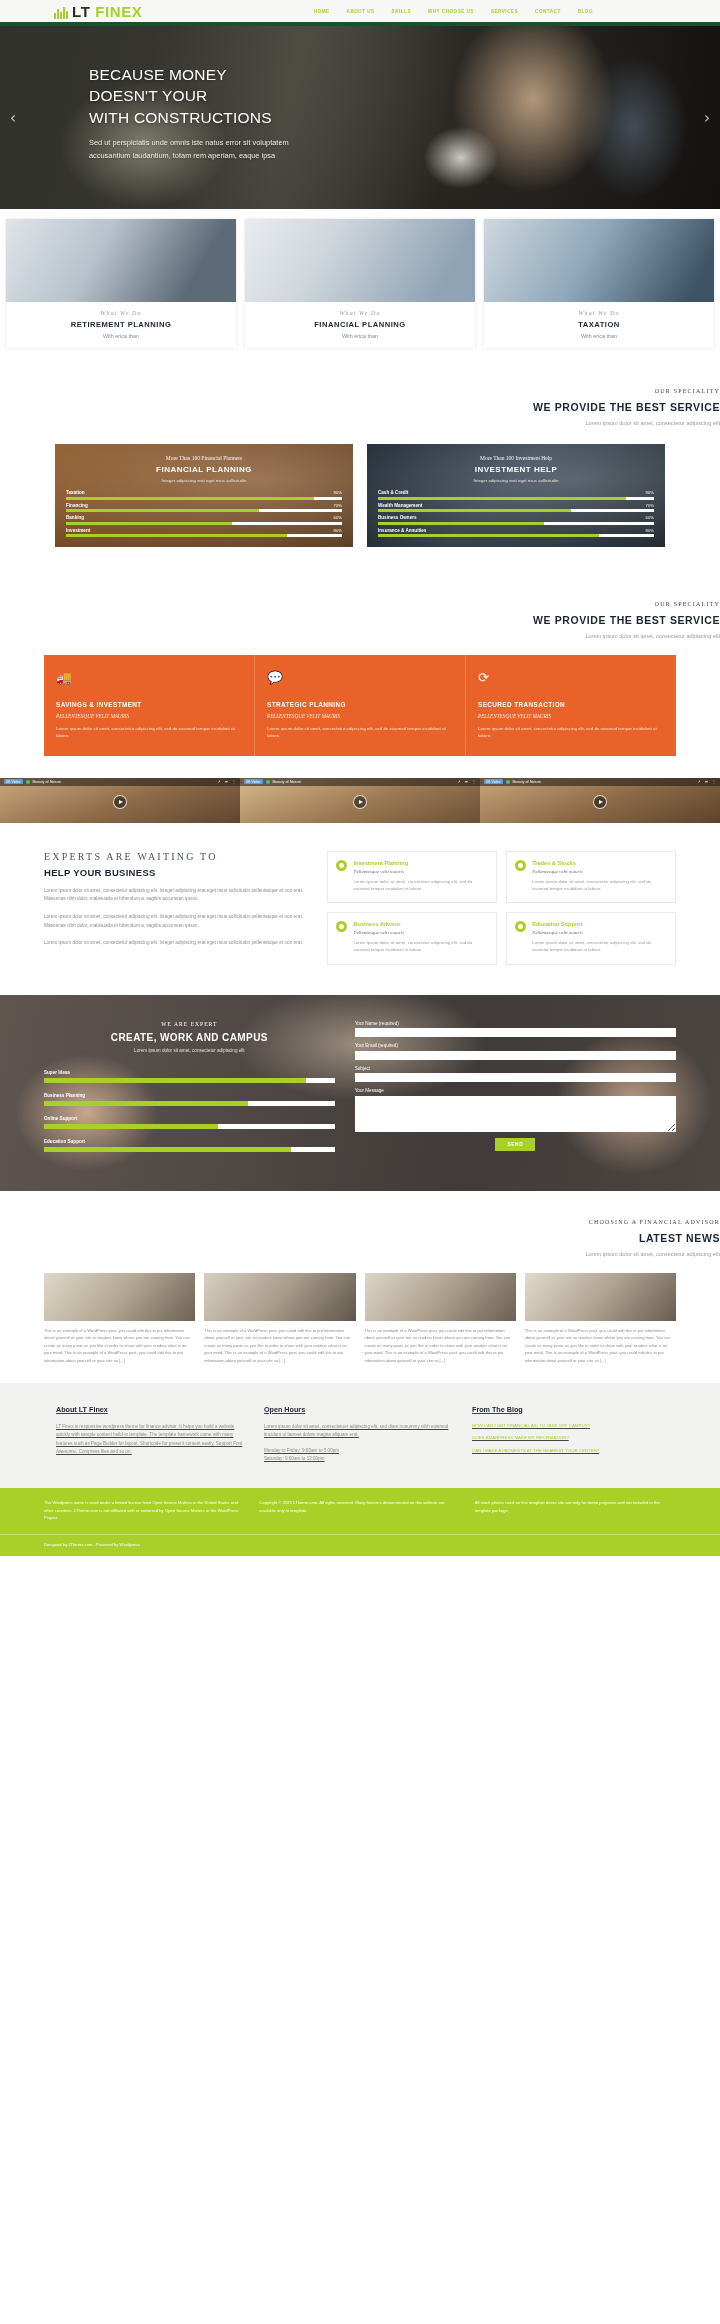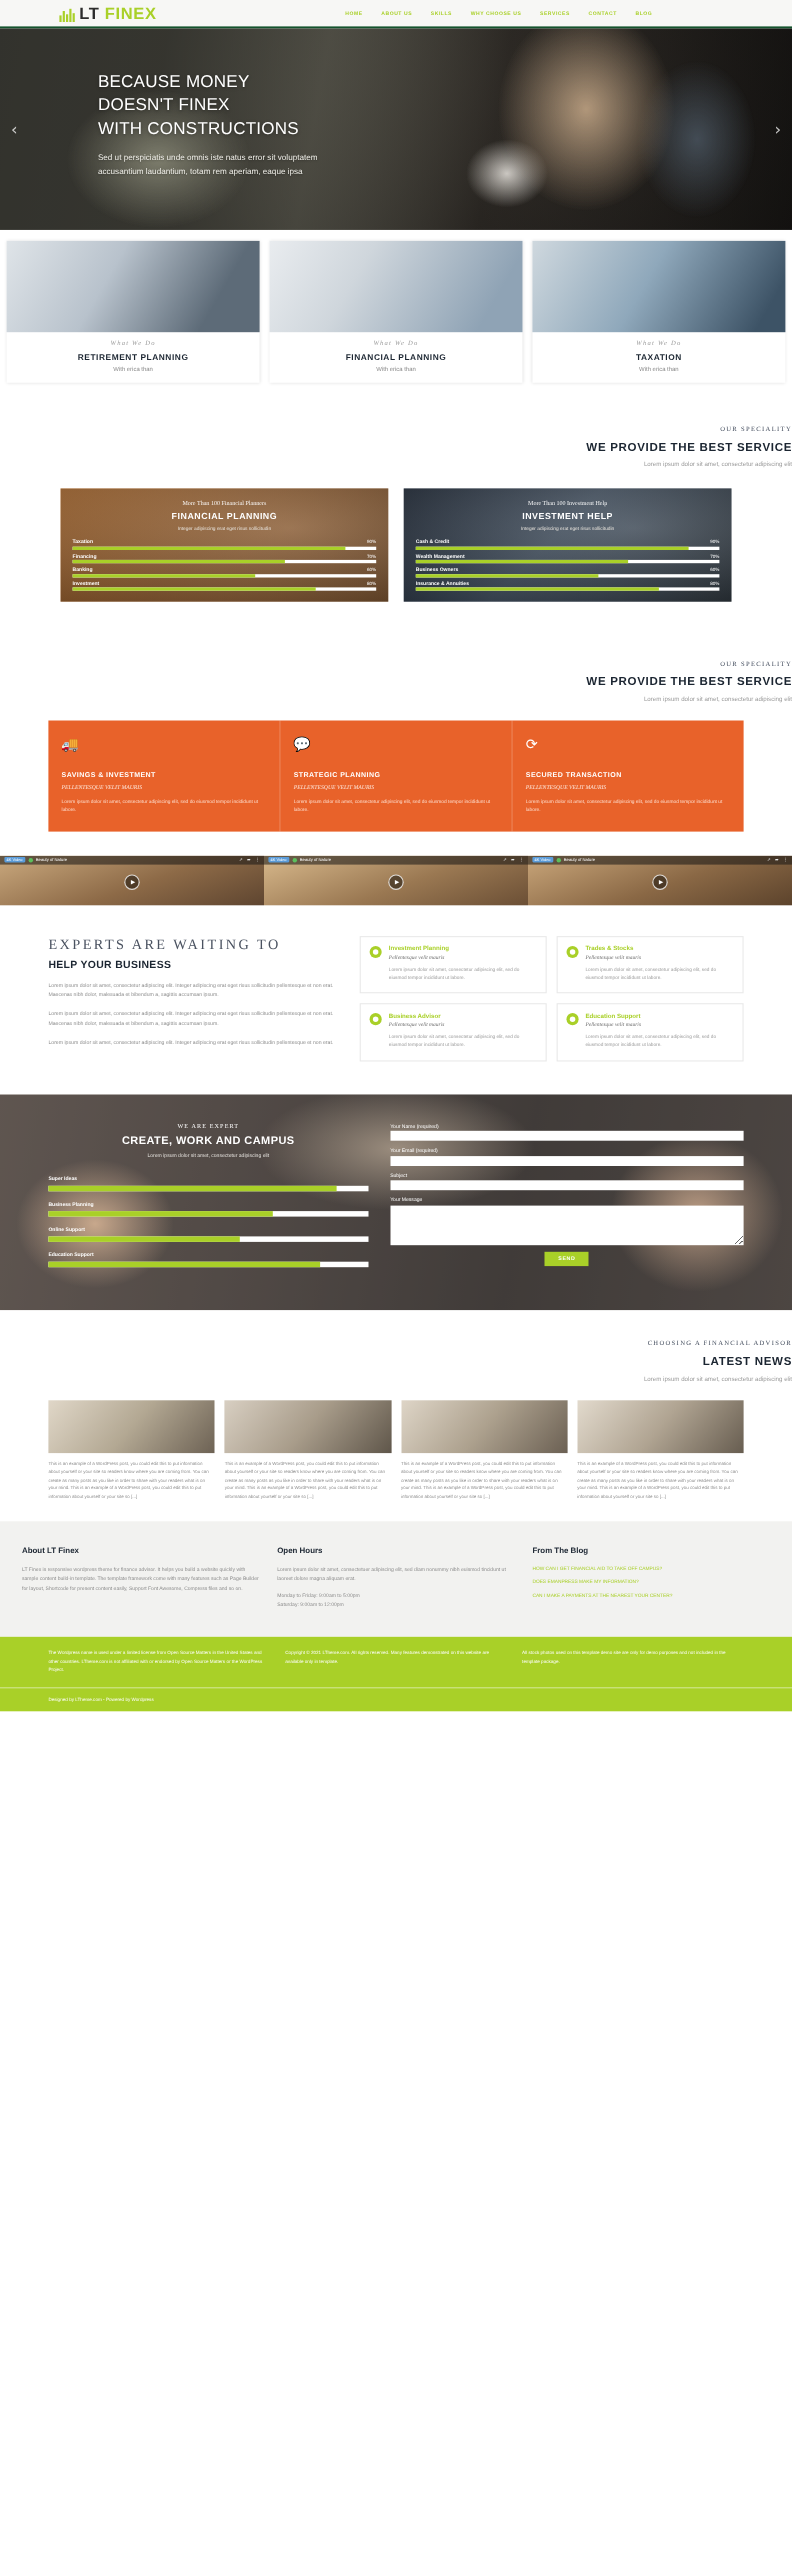--- a/index.html
+++ b/index.html
@@ -5,21 +5,21 @@
   * { box-sizing: border-box; margin:0; padding:0; }
   body {
     width:720px; margin:0 auto; background:#fff;
     font-family:"Liberation Sans", sans-serif;
     color:#444; font-size:10px; -webkit-font-smoothing:antialiased;
   }
   .wrap { width:720px; position:relative; overflow:hidden; }
 
   
   .header { height:26px; background:#f7f7f5; display:flex; align-items:center;
-            padding:0 22px; border-bottom:2px solid #14532d; }
+            padding:0 22px; border-bottom:4px solid #14532d; }
   .logo { display:flex; align-items:flex-end; gap:4px; margin-left:32px;}
   .logo-mark { display:flex; align-items:flex-end; gap:1px; height:12px; }
   .logo-mark i { display:block; width:2px; background:#a9d028; }
   .logo-mark i:nth-child(1){height:6px;} .logo-mark i:nth-child(2){height:10px;}
   .logo-mark i:nth-child(3){height:7px;} .logo-mark i:nth-child(4){height:12px;}
   .logo-mark i:nth-child(5){height:8px;}
   .logo-txt { font-size:15px; font-weight:bold; letter-spacing:.6px; line-height:1;}
   .logo-lt { color:#2c2c2c; } .logo-fx { color:#a9d028; }
   .nav { margin-left:auto; display:flex; gap:17px; padding-right:105px; }
   .nav a { font-size:4.6px; font-weight:bold; letter-spacing:.5px;
@@ -117,21 +117,21 @@
   .play{position:absolute; left:50%; top:55%; transform:translate(-50%,-50%);
         width:14px;height:14px;border-radius:50%;background:rgba(0,0,0,.45);
         border:1px solid rgba(255,255,255,.8); display:flex; align-items:center;
         justify-content:center;}
   .play:after{content:"";border-left:4px solid #fff;border-top:2.6px solid transparent;
               border-bottom:2.6px solid transparent; margin-left:1.5px;}
 
   
   .experts{display:flex; padding:28px 44px 30px; gap:18px; background:#fff;}
   .ex-left{width:42%;}
-  .ex-kicker{font-family:"Liberation Serif",serif; font-size:13px; color:#4a5260;
+  .ex-kicker{font-family:"Liberation Serif",serif; font-size:10px; color:#4a5260;
              letter-spacing:2.2px;}
   .ex-title{font-size:9.5px; font-weight:bold; color:#1b2531; margin-top:5px; letter-spacing:.3px;}
   .ex-p{font-size:4.7px; line-height:1.85; color:#8d8d8d; margin-top:9px;}
   .ex-right{flex:1; display:grid; grid-template-columns:1fr 1fr; gap:9px;}
   .ex-card{border:1px solid #e9e9e9; padding:8px 8px 10px; display:flex; gap:6px;}
   .ex-ico{width:11px;height:11px;border-radius:50%;background:#a9d028;flex:none;
           position:relative;}
   .ex-ico:after{content:"";position:absolute;left:3px;top:3px;width:5px;height:5px;
           border-radius:50%;background:#fff;}
   .ex-c-title{font-size:5.6px; font-weight:bold; color:#a9d028;}
@@ -173,21 +173,21 @@
   .news-grid{display:flex; gap:9px; padding:6px 44px 0;}
   .ncard{flex:1;}
   .nimg{height:48px; background-size:cover;}
   .n1{background:linear-gradient(130deg,#e0d7c8,#b3a893 50%,#6d6254);}
   .n2{background:linear-gradient(130deg,#d8cfc2,#a89c8a 50%,#5f564a);}
   .n3{background:linear-gradient(130deg,#ded5c7,#ada18e 50%,#6b6053);}
   .n4{background:linear-gradient(130deg,#e2dacd,#b0a492 50%,#675d50);}
   .ntext{font-size:4.1px; line-height:1.85; color:#8c8c8c; margin-top:6px;}
 
   
-  .footer{background:#f2f2f0; padding:22px 20px 24px; display:flex; gap:16px;}
+  .footer{background:#f2f2f0; padding:22px 56px 24px; display:flex; gap:16px;text-decoration:underline;}
   .fw{flex:1;}
   .fw-title{font-size:7.2px; font-weight:bold; color:#1b2531; margin-bottom:9px;}
   .fw-txt{font-size:4.6px; line-height:1.85; color:#8c8c8c;}
   .fw-line{font-size:4.6px; line-height:1.95; color:#8c8c8c;}
   .fw-link{display:block; font-size:4.4px; line-height:1.5; color:#a9d028; margin-bottom:6px;
            text-decoration:none;}
   .copy{background:#a9d028; padding:11px 44px 13px; display:flex; gap:14px;}
   .copy-col{flex:1; font-size:4.2px; line-height:1.7; color:#fff;}
   .bottom{background:#a9d028; border-top:1px solid rgba(255,255,255,.35);
           padding:7px 44px 9px; font-size:4.2px; color:#fff;}
@@ -221,21 +221,21 @@
       <a href="#">BLOG</a>
     </nav>
   </div>
 
   <div class="hero">
     <div class="arrow l">‹</div>
     <div class="arrow r">›</div>
     <div class="hero-inner">
       <h1>
         <span>BECAUSE MONEY</span><br>
-        <span>DOESN'T FINEX</span><br>
+        <span>DOESN'T YOUR</span><br>
         <span>WITH CONSTRUCTIONS</span>
       </h1>
       <p>Sed ut perspiciatis unde omnis iste natus error sit voluptatem accusantium laudantium, totam rem aperiam, eaque ipsa</p>
     </div>
   </div>
 
   <div class="cards">
     <div class="card">
       <div class="card-img c2"></div>
       <div class="card-body">

